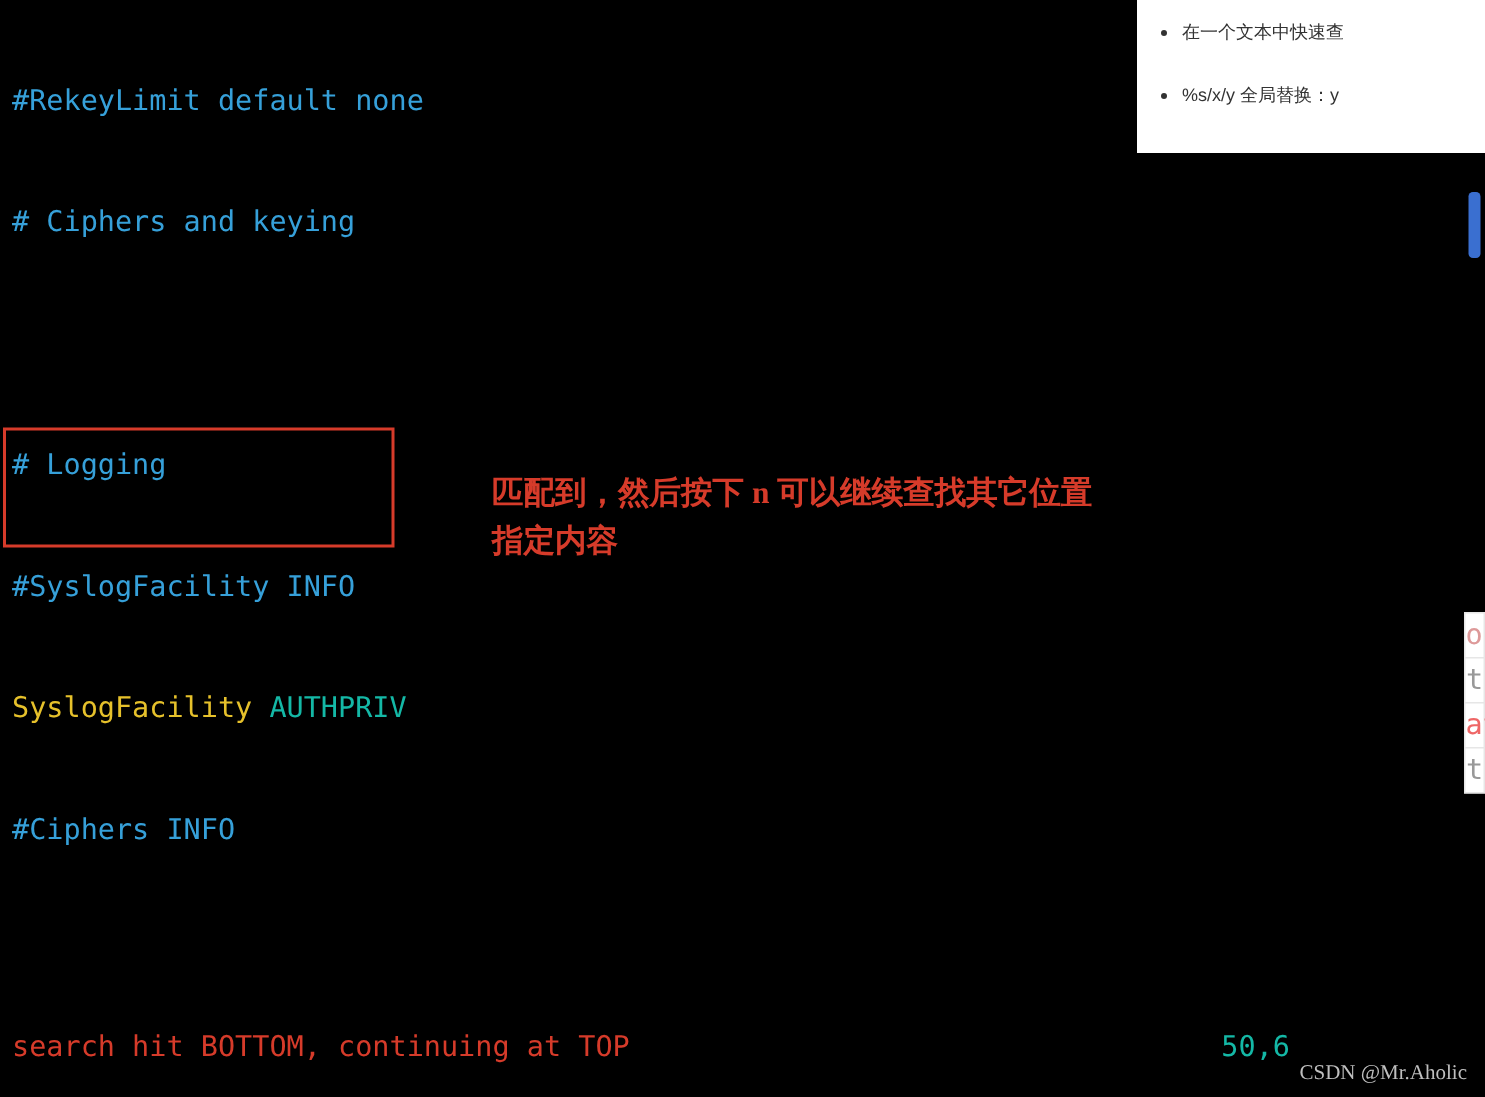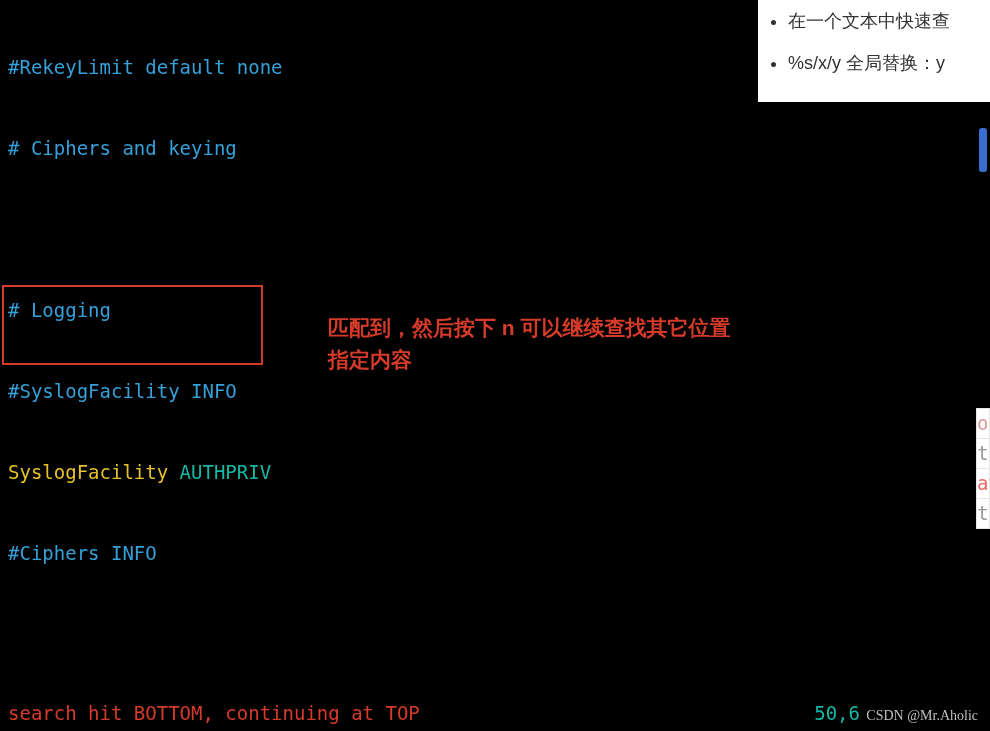--- a/index.html
+++ b/index.html
@@ -3,27 +3,27 @@
 <meta charset="utf-8">
 <style>
   html,body{margin:0;padding:0;width:990px;height:731px;background:#000;overflow:hidden;font-family:Consolas,"DejaVu Sans Mono","Courier New",monospace;font-size:19px;line-height:27px;color:#36a0d9;position:relative}
   .editor{position:relative;white-space:pre;padding:0 0 0 8px}
   .line{height:27px}
   .c-blue{color:#36a0d9}
   .c-yellow{color:#e6c12b}
   .c-green{color:#14b8a6}
   .c-red{color:#d63b2a}
   .boxed{position:absolute;border:2px solid #d63b2a;pointer-events:none}
-  .panel{position:absolute;background:#fff;color:#333;font-family:"Microsoft YaHei","PingFang SC",sans-serif;font-size:18px;line-height:34px;padding:4px 0 14px 0}
+  .panel{position:absolute;background:#fff;color:#333;font-family:"Microsoft YaHei","PingFang SC",sans-serif;font-size:12px;line-height:34px;padding:4px 0 14px 0}
   .panel ul{margin:0;padding:0 0 0 30px}
   .panel li{list-style:disc;margin:0 0 8px 0}
   .scrollbit{position:absolute;width:8px;height:44px;background:#3a6fd0;border-radius:3px}
-  .ann{position:absolute;color:#d63b2a;font-family:Liberation Sans, sans-serif;font-weight:700;font-size:21px;line-height:32px}
+  .ann{position:absolute;color:#d63b2a;font-family:Liberation Serif, serif;font-weight:700;font-size:21px;line-height:32px}
   .tile{display:block;width:12px;text-align:center;border:1px solid #e6e6e6;background:#fff;margin-bottom:-1px;padding:1px 0}
-  .statusbar{position:absolute;bottom:4px;left:0;right:0;height:27px}
+  .statusbar{position:absolute;bottom:19px;left:0;right:0;height:27px}
   .watermark{position:absolute;right:12px;bottom:2px;color:#bfbfbf;font-family:Liberation Serif, serif;font-size:14px}
 </style>
 </head>
 <body>
 
 <div class="editor">
   <div class="line c-blue">#RekeyLimit default none</div>
   <div class="line c-blue"># Ciphers and keying</div>
   <div class="line"></div>
   <div class="line c-blue"># Logging</div>

